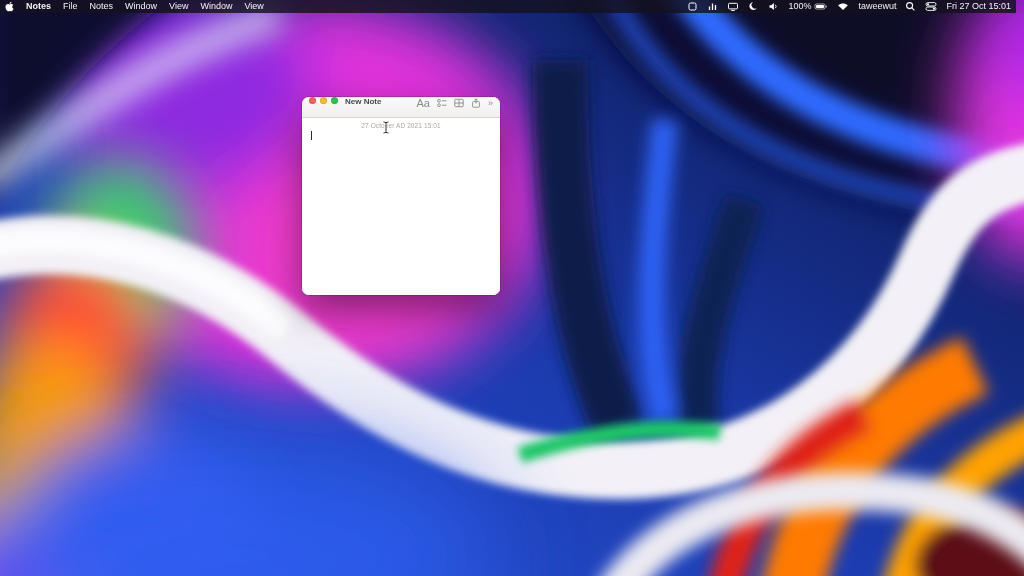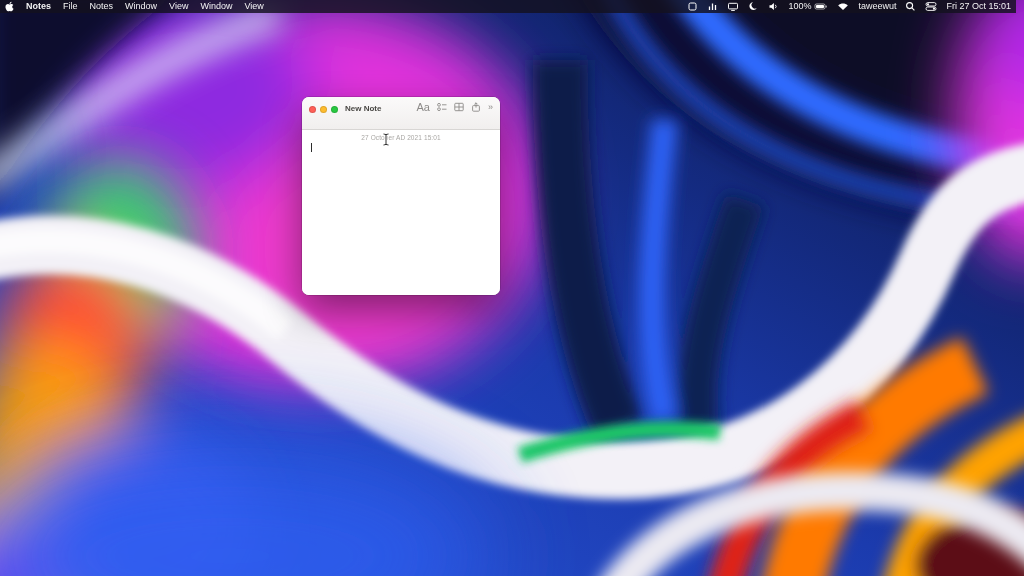--- a/index.html
+++ b/index.html
@@ -30,22 +30,22 @@
   
   .notes-window {
     position:absolute; left:302px; top:97px; width:198px; height:198px;
     background:#ffffff; border-radius:7px;
     box-shadow:0 16px 38px rgba(0,0,0,0.45), 0 0 0 0.5px rgba(0,0,0,0.25);
     z-index:10;
     display:flex; flex-direction:column;
   }
   .titlebar {
     height:21px; flex:0 0 21px;
-    display:flex; align-items:flex-end;
-    padding:16px 7px;
+    display:flex; align-items:flex-start;
+    padding:0 7px;
     background:linear-gradient(#fbfafa,#f1efee);
     border-bottom:1px solid #d8d6d4;
     border-radius:7px 7px 0 0;
   }
   .traffic-lights { display:flex; gap:4px; }
   .light { width:7px; height:7px; border-radius:50%; border:0.5px solid rgba(0,0,0,0.12); }
   .light.red { background:#ff5f57; }
   .light.yellow { background:#febc2e; }
   .light.green { background:#28c840; }
   .window-title { font-size:8px; font-weight:bold; color:#4a4845; margin-left:7px; white-space:nowrap; }

